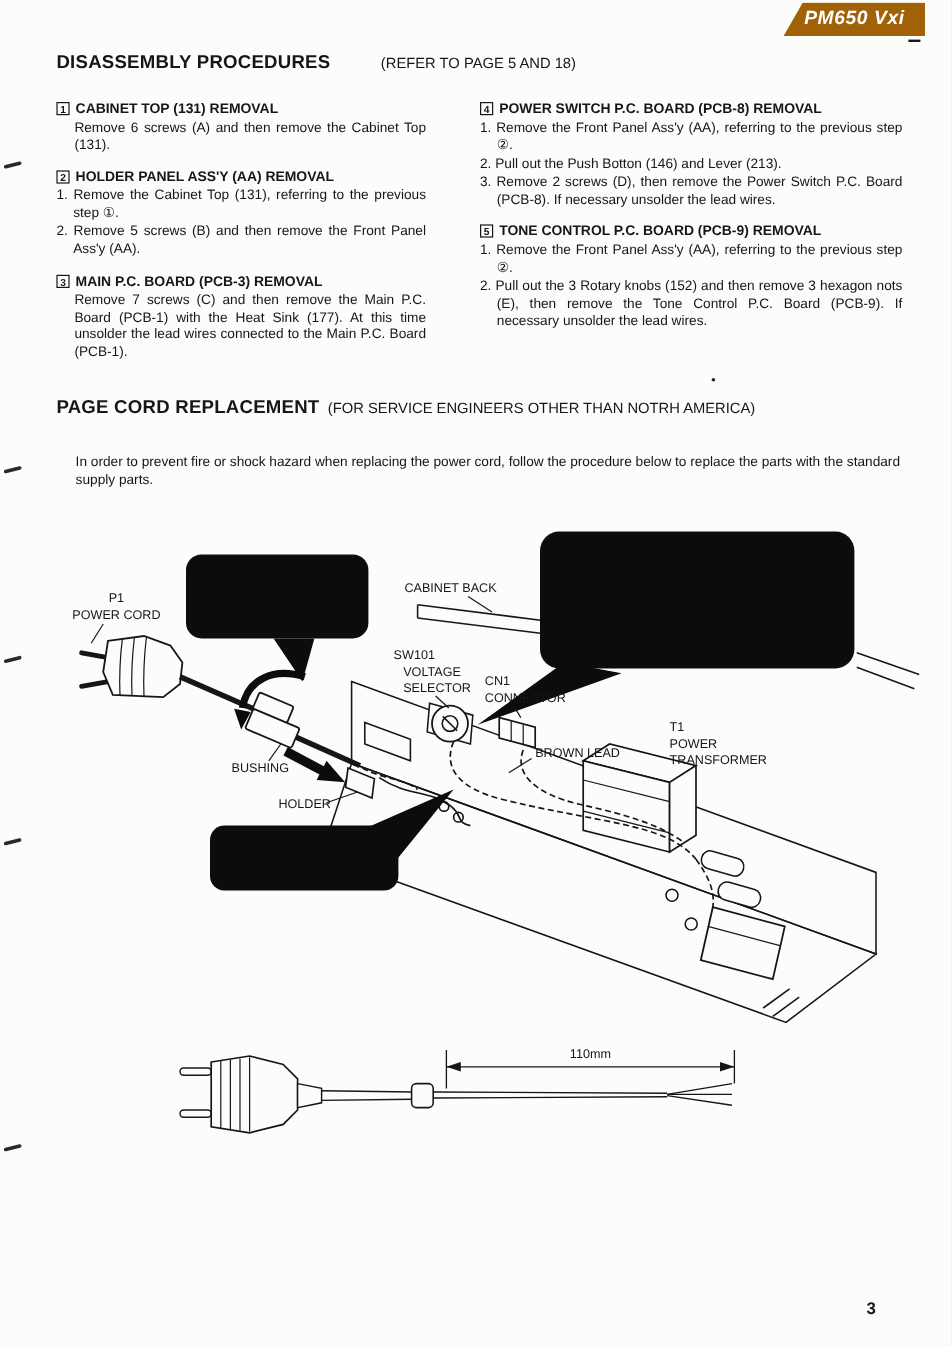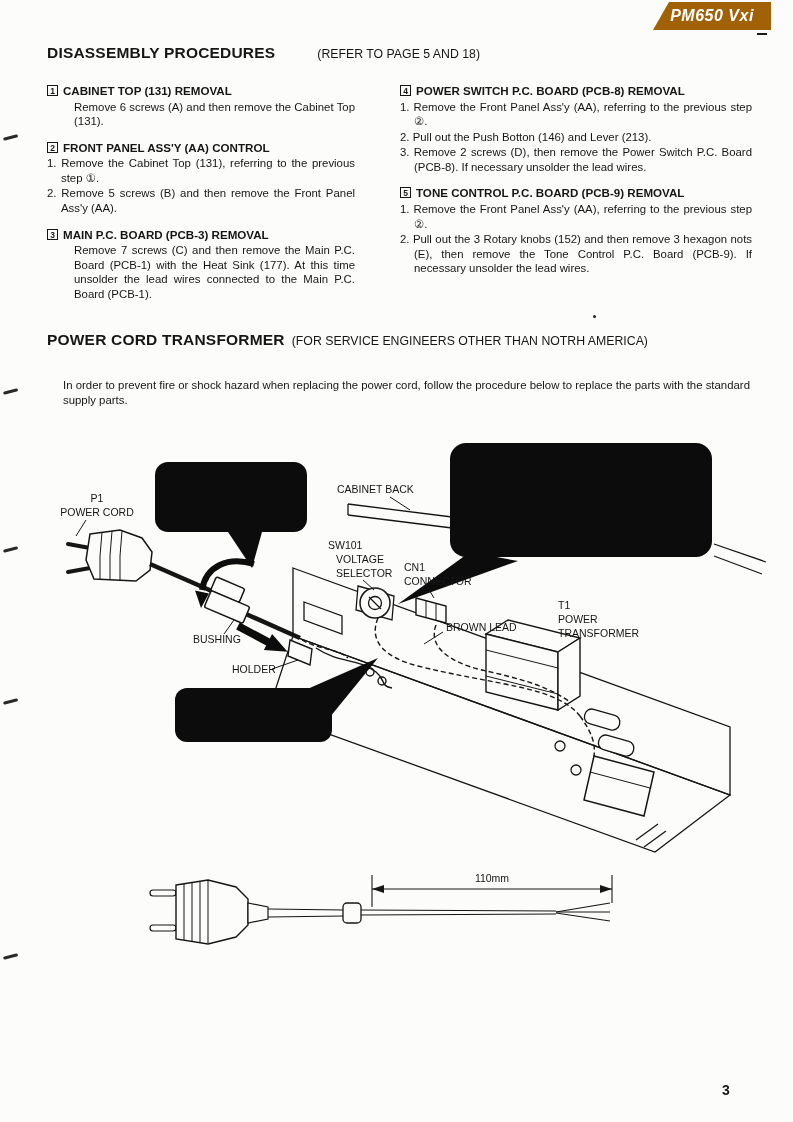--- a/index.html
+++ b/index.html
@@ -30,21 +30,21 @@
   .col-left{ width:308px; margin-right:45px; }
   .col-right{ width:352px; }
 
   .section{ margin-bottom:12px; }
   .sec-title{ display:flex; gap:5px; font-weight:bold; font-size:11.6px; margin-bottom:2.5px; align-items:flex-start; }
   .numbox{
     flex:0 0 auto; width:11px; height:11px; border:1.2px solid #161616;
     font-size:8.5px; line-height:10px; text-align:center; font-weight:bold; margin-top:1px;
   }
   .section p{ margin:0 0 1px 0; font-size:11.4px; line-height:14.6px; text-align:justify; }
-  .section p.body{ margin-left:27px; }
+  .section p.body{ margin-left:15px; }
   .section p.step{ padding-left:14px; text-indent:-14px; }
 
   .intro{ position:absolute; left:47px; top:362px; width:708px; font-size:11.4px; line-height:15px; margin:16px; }
 
   .diagram-svg{ position:absolute; left:0; top:420px; }
   .cord-svg{ position:absolute; left:0; top:865px; }
   svg text{ font-family:"Liberation Sans", sans-serif; font-size:10.5px; fill:#161616; }
 
   .page-num{ position:absolute; left:722px; top:1082px; font-size:14px; font-weight:bold; }
 
@@ -79,21 +79,21 @@
         <div class="sec-title">
           <span class="numbox">1</span>
           <span>CABINET TOP (131) REMOVAL</span>
         </div>
         <p class="body">Remove 6 screws (A) and then remove the Cabinet Top (131).</p>
       </div>
 
       <div class="section">
         <div class="sec-title">
           <span class="numbox">2</span>
-          <span>FRONT PANEL ASS'Y (AA) CONTROL</span>
+          <span>HOLDER PANEL ASS'Y (AA) REMOVAL</span>
         </div>
         <p class="step">1. Remove the Cabinet Top (131), referring to the previous step ①.</p>
         <p class="step">2. Remove 5 screws (B) and then remove the Front Panel Ass'y (AA).</p>
       </div>
 
       <div class="section">
         <div class="sec-title">
           <span class="numbox">3</span>
           <span>MAIN P.C. BOARD (PCB-3) REMOVAL</span>
         </div>
@@ -119,21 +119,21 @@
           <span>TONE CONTROL P.C. BOARD (PCB-9) REMOVAL</span>
         </div>
         <p class="step">1. Remove the Front Panel Ass'y (AA), referring to the previous step ②.</p>
         <p class="step">2. Pull out the 3 Rotary knobs (152) and then remove 3 hexagon nots (E), then remove the Tone Control P.C. Board (PCB-9). If necessary unsolder the lead wires.</p>
       </div>
 
     </div>
   </div>
 
   <div class="sec-head" id="powercord-head">
-    <span class="main">POWER CORD TRANSFORMER</span>
+    <span class="main">PAGE CORD REPLACEMENT</span>
     <span class="note">(FOR SERVICE ENGINEERS OTHER THAN NOTRH AMERICA)</span>
   </div>
   <p class="intro">In order to prevent fire or shock hazard when replacing the power cord, follow the procedure below to replace the parts with the standard supply parts.</p>
 
   <svg class="diagram-svg" width="793" height="450" viewBox="0 0 793 450">
 
     <g stroke="#161616" fill="none" stroke-width="1.3">
       <line x1="348" y1="84" x2="452" y2="97"></line>
       <line x1="348" y1="95" x2="452" y2="108"></line>
       <line x1="348" y1="84" x2="348" y2="95"></line>

